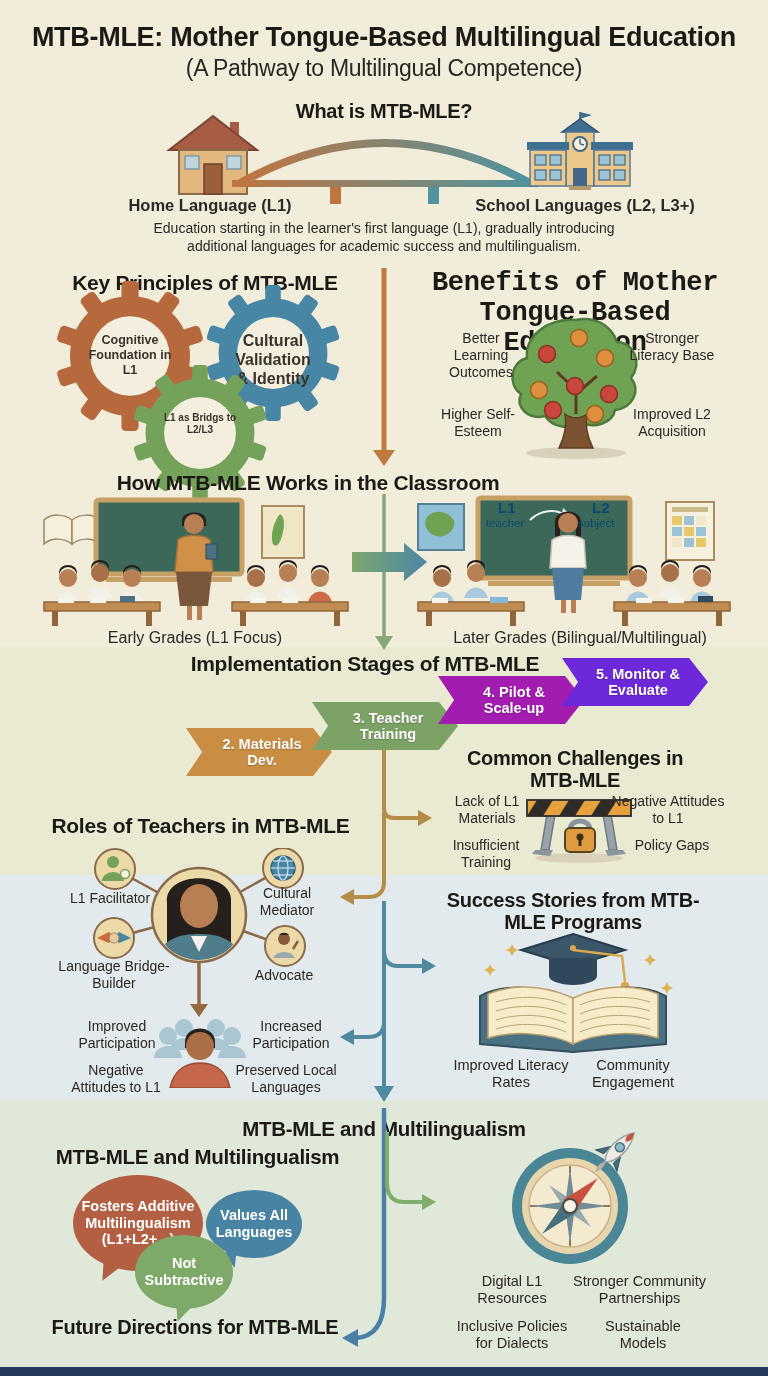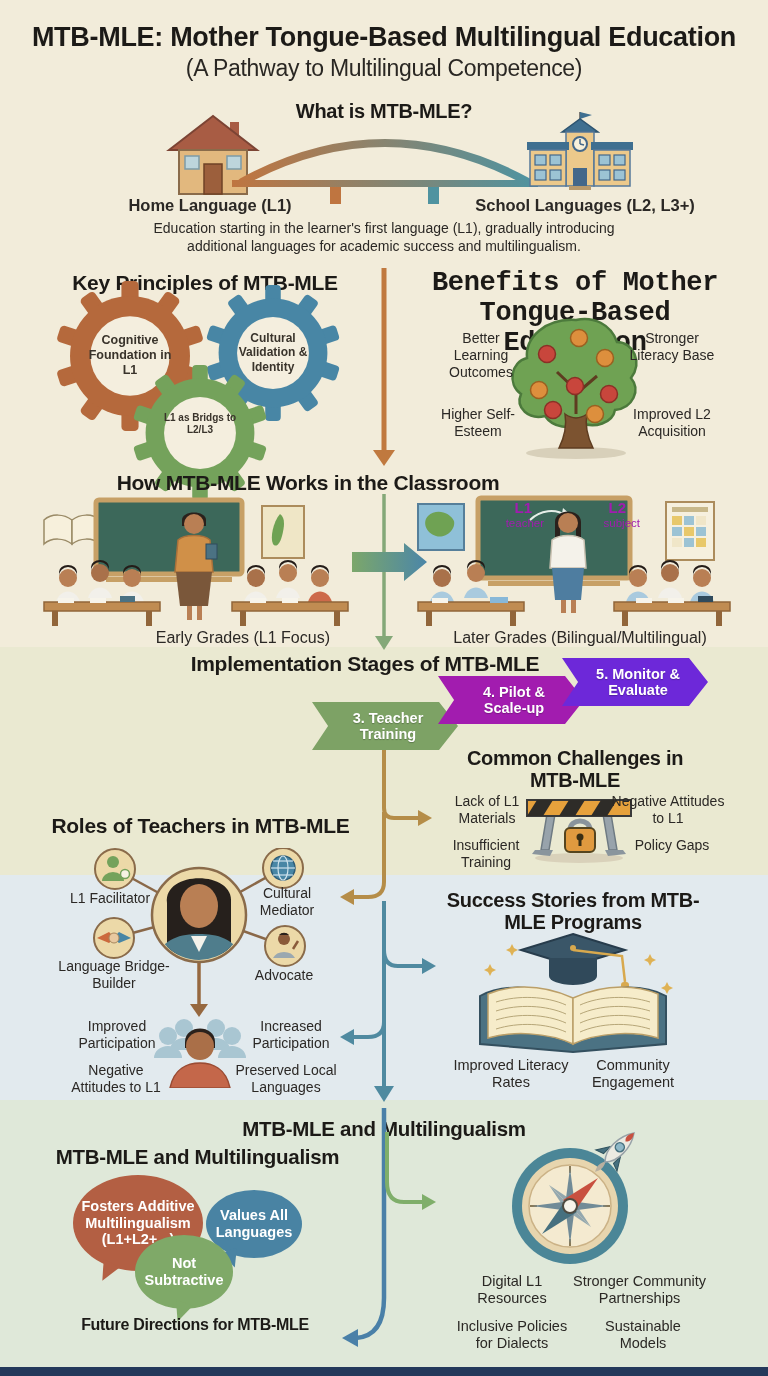--- a/index.html
+++ b/index.html
@@ -11,21 +11,21 @@
   .lbl{position:absolute;text-align:center;color:#2b2825;line-height:1.2;font-size:14px;}
   .nw{white-space:nowrap;}
   .chev{position:absolute;width:146px;height:48px;color:#fff;font-weight:bold;font-size:14.5px;
     display:flex;align-items:center;justify-content:center;text-align:center;line-height:1.12;
     padding:0 20px 0 26px;box-sizing:border-box;
     clip-path:polygon(0% 0%,87% 0%,100% 50%,87% 100%,0% 100%,11% 50%);
     text-shadow:0 1px 1px rgba(0,0,0,.25);}
   .bubble{position:absolute;border-radius:50%;display:flex;align-items:center;justify-content:center;
     color:#fff;font-weight:bold;text-align:center;line-height:1.15;}
   .tail{position:absolute;width:0;height:0;}
-  .boardtxt{position:absolute;color:#a21caf;text-align:right;line-height:1.1;}
+  .boardtxt{position:absolute;color:#0c4a6e;text-align:left;line-height:1.1;}
   svg{display:block;}
 </style>
 </head>
 <body>
 
 <div class="canvas">
 
   <div class="band" style="top:647px;height:228px;background:#eae9d1;"></div>
   <div class="band" style="top:875px;height:225px;background:#e2eaee;"></div>
   <div class="band" style="top:1100px;height:267px;background:#dfe8d9;"></div>
@@ -167,21 +167,21 @@
       <g transform="rotate(288,70,70)">
           <rect x="62" y="0" width="16" height="20" rx="4"></rect>
         </g>
       <g transform="rotate(324,70,70)">
           <rect x="62" y="0" width="16" height="20" rx="4"></rect>
         </g>
       <circle cx="70" cy="70" r="56"></circle>
     </g>
     <circle cx="70" cy="70" r="37" fill="#f4eede"></circle>
   </svg>
-  <div class="lbl b" style="left:229px;top:331px;width:88px;font-size:12px;font-weight:bold;color:#39332b;">Cultural Validation &amp; Identity</div>
+  <div class="lbl b" style="left:229px;top:331px;width:88px;font-size:16px;font-weight:bold;color:#39332b;">Cultural Validation &amp; Identity</div>
 
   <svg class="abs" style="left:132px;top:365px;" width="136" height="136" viewBox="0 0 140 140">
     <g fill="#74a25b">
       <g transform="rotate(0,70,70)">
           <rect x="62" y="0" width="16" height="20" rx="4"></rect>
         </g>
       <g transform="rotate(36,70,70)">
           <rect x="62" y="0" width="16" height="20" rx="4"></rect>
         </g>
       <g transform="rotate(72,70,70)">
@@ -375,28 +375,29 @@
         <rect x="60" y="38" width="16" height="5" fill="#f7f4ea"></rect>
       <rect x="90" y="36" width="15" height="6" fill="#2f4a5c"></rect>
     </g>
   </svg>
 
   <div class="boardtxt b" style="left:498px;top:500px;width:34px;font-size:15px;font-weight:bold;">L1</div>
   <div class="boardtxt" style="left:486px;top:517px;width:58px;font-size:11.5px;">teacher</div>
   <div class="boardtxt b" style="left:592px;top:500px;width:34px;font-size:15px;font-weight:bold;">L2</div>
   <div class="boardtxt" style="left:578px;top:517px;width:62px;font-size:11.5px;">subject</div>
 
-  <div class="lbl nw" style="left:60px;top:628px;width:270px;font-size:16px;text-align:right;">
+  <div class="lbl nw" style="left:60px;top:628px;width:270px;font-size:16px;">
     <span class="b">Early Grades</span><span> (L1 Focus)</span>
   </div>
   <div class="lbl nw" style="left:420px;top:628px;width:320px;font-size:16px;">
     <span class="b">Later Grades</span><span> (Bilingual/Multilingual)</span>
   </div>
 
   <div class="h nw" style="left:105px;top:652px;width:520px;font-size:21px;">Implementation Stages of MTB-MLE</div>
+  <div class="chev" style="left:186px;top:728px;background:#c98e43;">2. Materials Dev.</div>
   <div class="chev" style="left:312px;top:702px;background:#7da265;">3. Teacher Training</div>
   <div class="chev" style="left:438px;top:676px;background:#a21caf;">4. Pilot &amp; Scale-up</div>
   <div class="chev" style="left:562px;top:658px;background:#6d28d9;">5. Monitor &amp; Evaluate</div>
 
   <div class="h" style="left:455px;top:747px;width:240px;font-size:20px;">Common Challenges in MTB-MLE</div>
 
   <svg class="abs" style="left:523px;top:790px;" width="112" height="74" viewBox="0 0 112 74">
     <ellipse cx="56" cy="68" rx="44" ry="5" fill="#d9d1ba"></ellipse>
     <path d="M24 24 L18 60 L26 60 L32 24 Z" fill="#98a3ab" stroke="#6e7a82" stroke-width="1.5"></path>
     <path d="M88 24 L94 60 L86 60 L80 24 Z" fill="#98a3ab" stroke="#6e7a82" stroke-width="1.5"></path>
@@ -573,21 +574,21 @@
       <path d="M0 -24 C3.5 -19 3.5 -15 0 -12 C-3.5 -15 -3.5 -19 0 -24 Z" fill="#c8503f"></path>
       <circle cx="0" cy="-4" r="4.5" fill="#8fb8c8" stroke="#46707f" stroke-width="1.5"></circle>
     </g>
   </svg>
 
   <div class="lbl" style="left:462px;top:1273px;width:100px;font-size:14.5px;">Digital L1 Resources</div>
   <div class="lbl" style="left:567px;top:1273px;width:145px;font-size:14.5px;">Stronger Community Partnerships</div>
   <div class="lbl" style="left:452px;top:1318px;width:120px;font-size:14.5px;">Inclusive Policies for Dialects</div>
   <div class="lbl" style="left:593px;top:1318px;width:100px;font-size:14.5px;">Sustainable Models</div>
 
-  <div class="h nw" style="left:30px;top:1316px;width:330px;font-size:16px;">Future Directions for MTB-MLE</div>
+  <div class="h nw" style="left:30px;top:1316px;width:330px;font-size:20px;">Future Directions for MTB-MLE</div>
 
   <svg class="abs" style="left:0;top:0;pointer-events:none;" width="768" height="1376" viewBox="0 0 768 1376">
     <defs>
       <linearGradient id="bigArrowGrad" x1="0" y1="0" x2="1" y2="0">
         <stop offset="0" stop-color="#7ca76a"></stop>
           <stop offset="1" stop-color="#4b86a8"></stop>
       </linearGradient>
     </defs>
 
     <path d="M384 268 V450" stroke="#c0793f" stroke-width="5" fill="none"></path>

